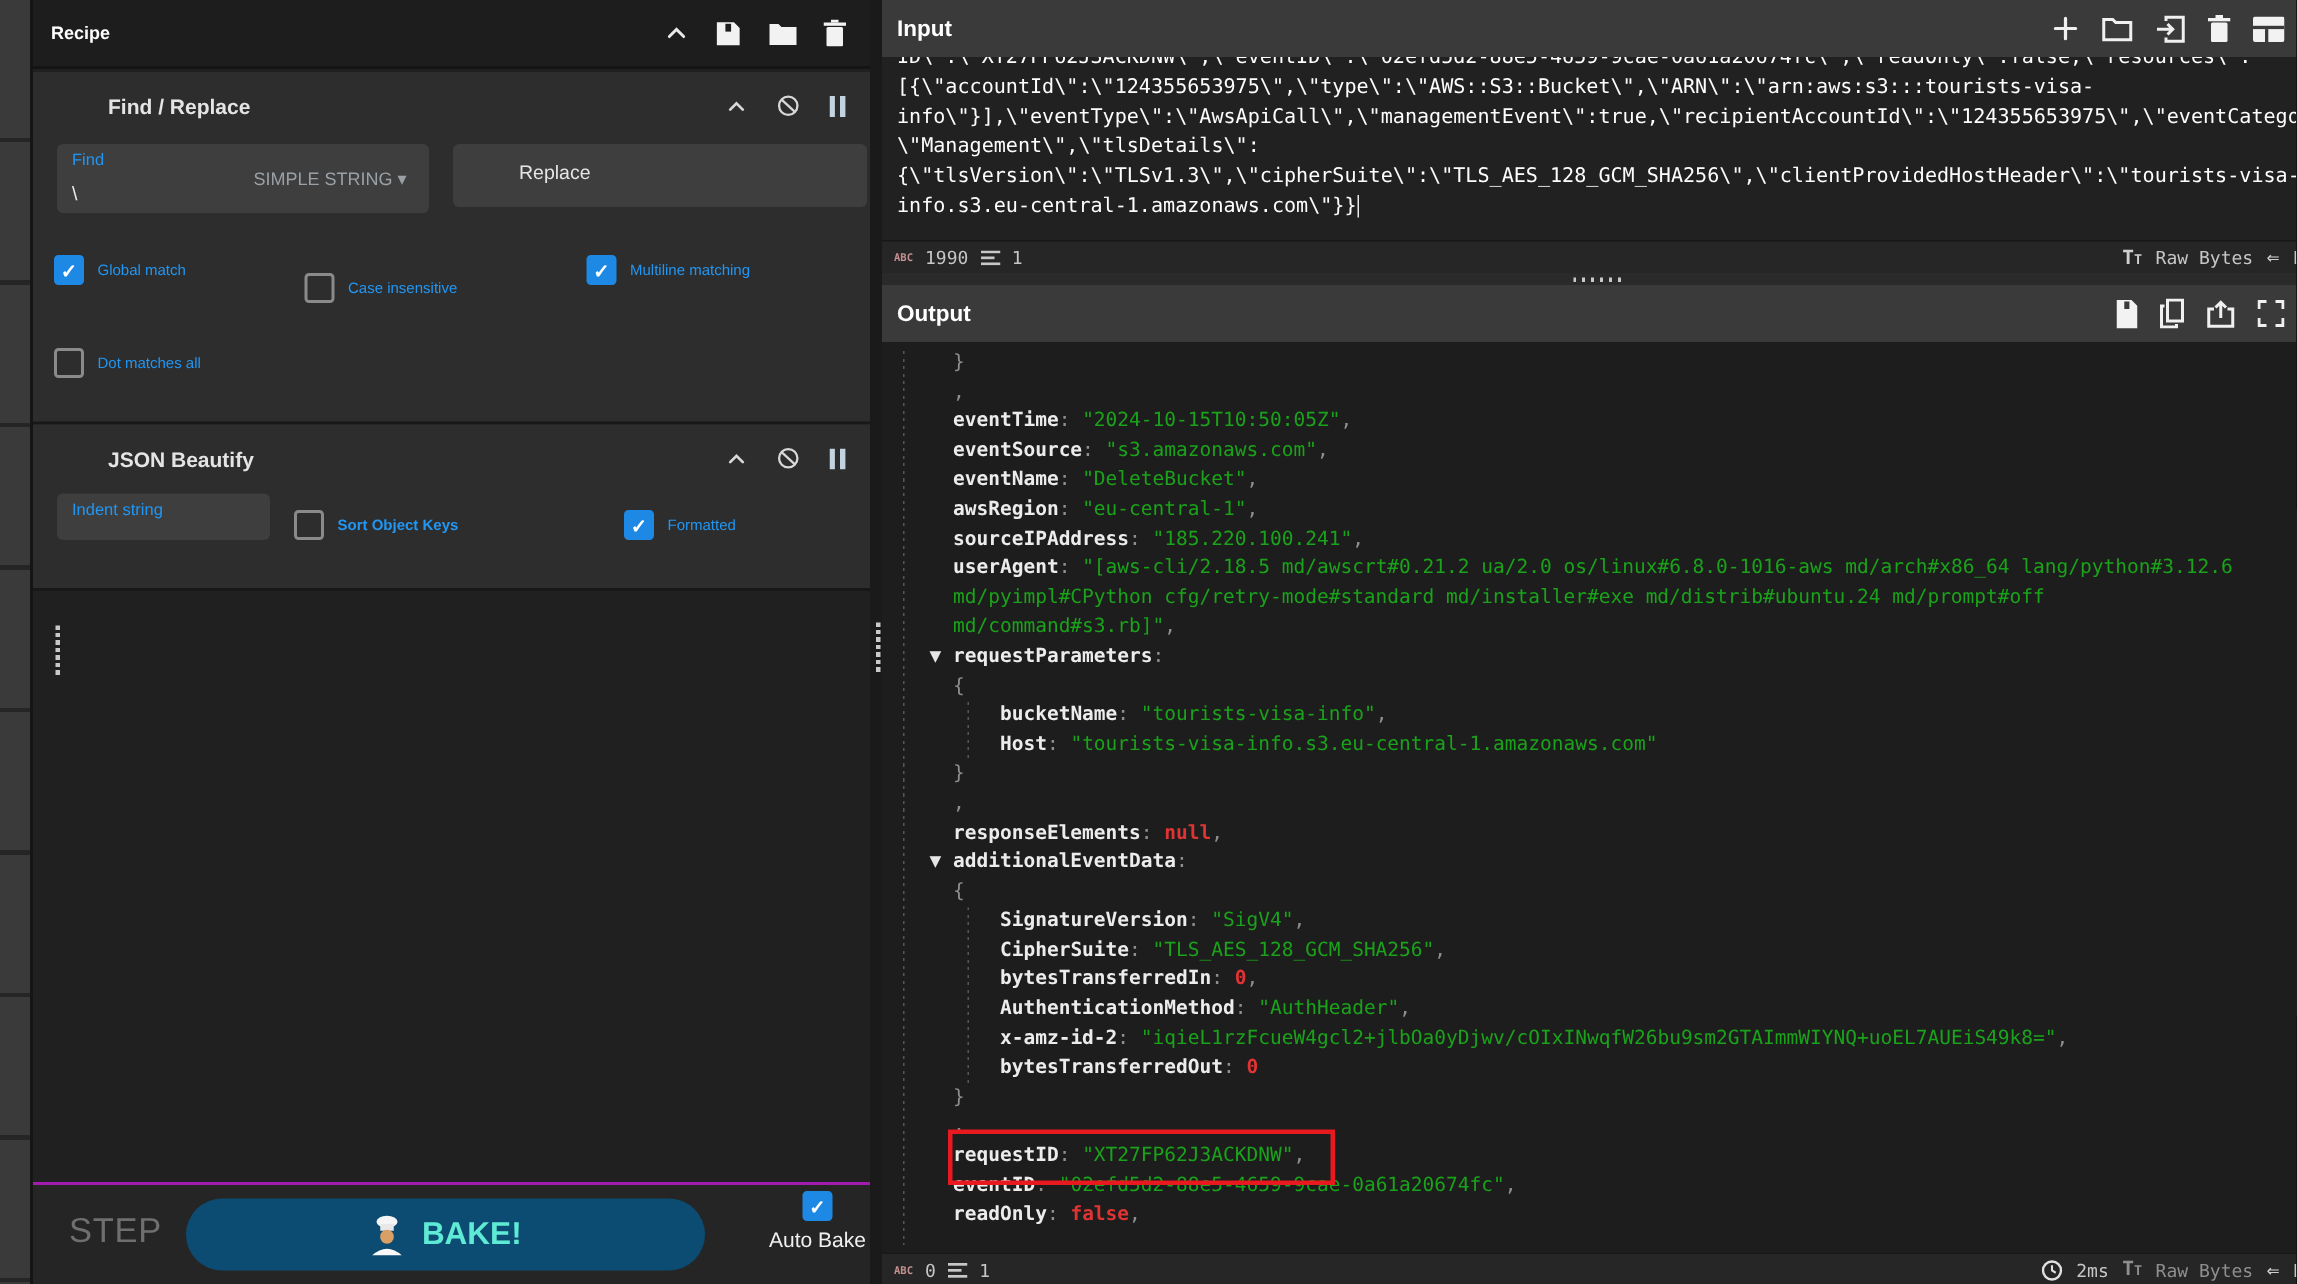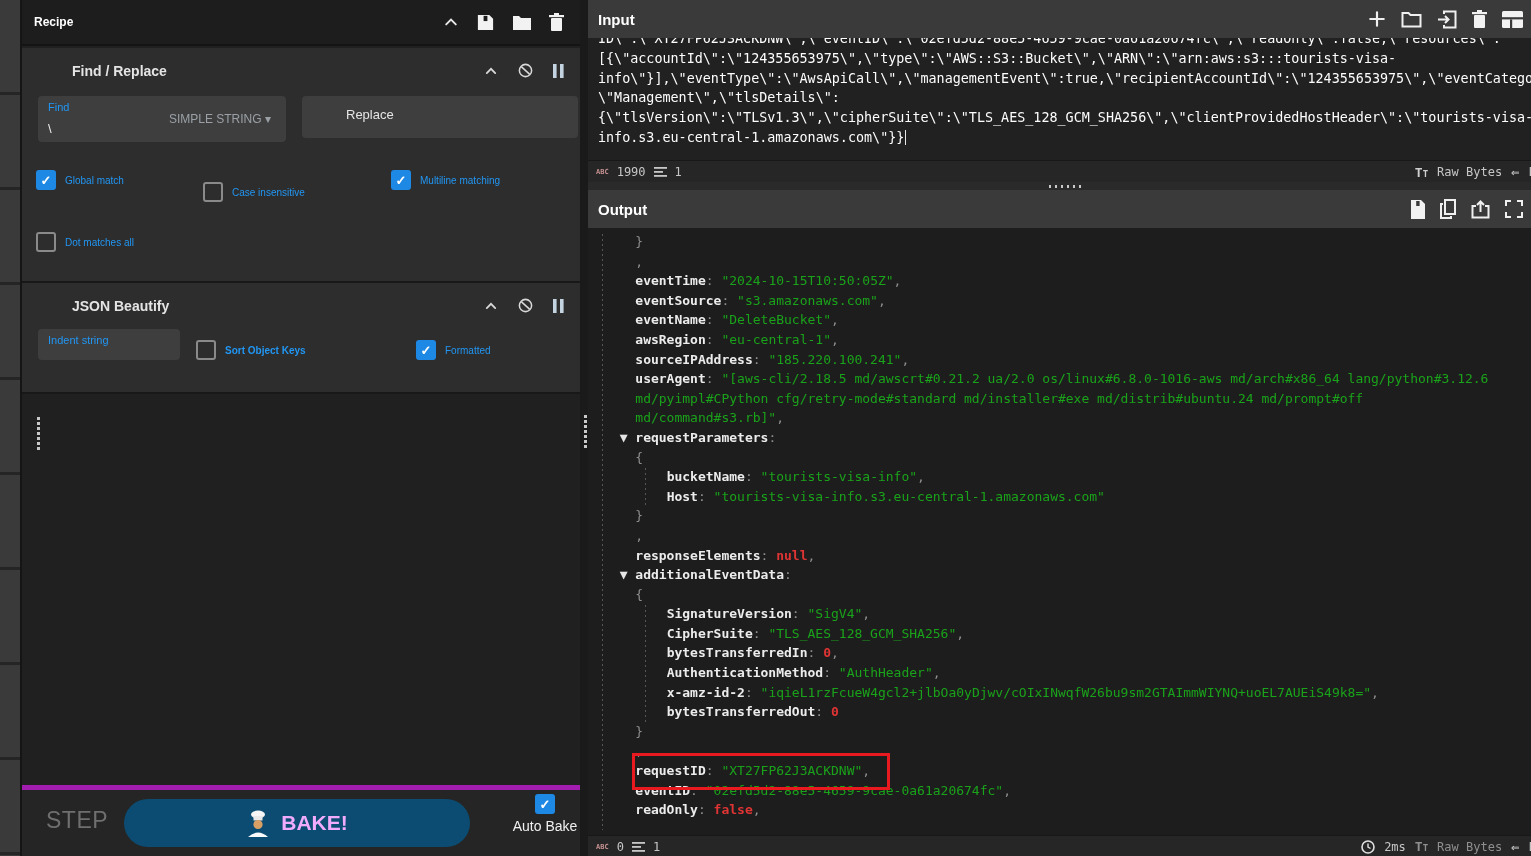--- a/index.html
+++ b/index.html
@@ -43,25 +43,25 @@
   .cb.checked .cb-check{display:block;}
   .cb-label{font-size:10px;color:#2196f3;}
   #cb-global{left:14px;top:122px;}
   #cb-case{left:181px;top:134px;}
   #cb-multi{left:369px;top:122px;}
   #cb-dot{left:14px;top:184px;}
   #cb-sort{left:174px;top:57px;font-weight:bold;}
   #cb-formatted{left:394px;top:57px;}
 
   
-  .controls{position:absolute;left:0;right:0;bottom:0;height:66px;background:#252525;border-top:5px solid #a21caf;margin-top:36px;}
+  .controls{position:absolute;left:0;right:0;bottom:0;height:66px;background:#252525;border-top:2px solid #a21caf;margin-top:36px;}
   .step-btn{position:absolute;left:18px;top:16px;font-size:23px;color:#6f6f6f;background:none;border:none;
     letter-spacing:.5px;font-family:"Liberation Sans",sans-serif;cursor:pointer;}
   .bake-btn{position:absolute;left:102px;top:9px;width:346px;height:48px;border-radius:24px;background:#0c4c72;
-    border:none;display:flex;align-items:center;justify-content:center;gap:11px;color:#f0abfc;font-size:21px;
+    border:none;display:flex;align-items:center;justify-content:center;gap:11px;color:#5eead4;font-size:21px;
     font-weight:bold;cursor:pointer;font-family:"Liberation Sans",sans-serif;}
   .autobake{position:absolute;left:468px;top:4px;width:110px;display:flex;flex-direction:column;align-items:center;gap:4px;cursor:pointer;}
   .autobake .cb-label{color:#f0f0f0;font-size:14px;}
 
   
   .grip-v{position:absolute;width:3px;height:34px;cursor:col-resize;
     background:repeating-linear-gradient(to bottom,#c9c9c9 0 3px,transparent 3px 5px);}
   #grip-recipe{left:37px;top:417px;}
   #grip-io{left:584px;top:415px;}
   .splitter-h{position:absolute;left:588px;top:182px;width:943px;height:8px;background:#2a2a2a;cursor:row-resize;}

